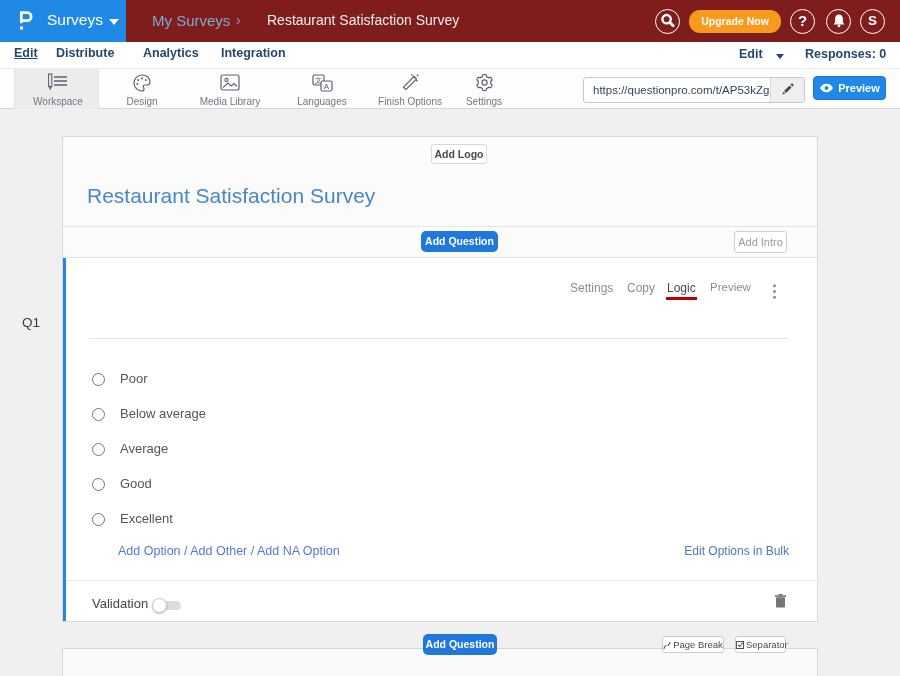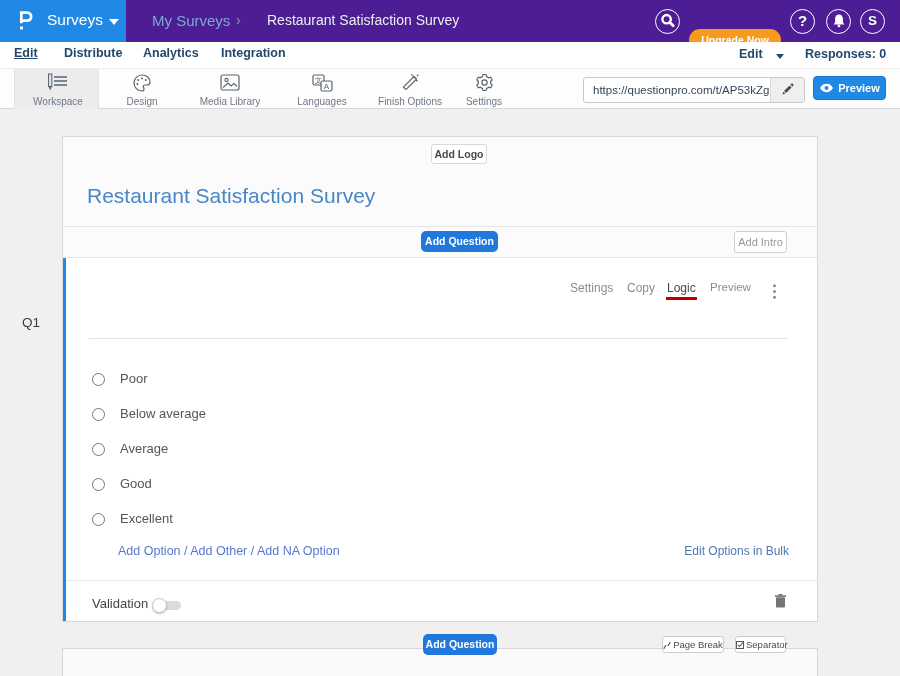--- a/index.html
+++ b/index.html
@@ -2,29 +2,29 @@
 <html><head>
 <meta charset="utf-8">
 <style>
 * { margin:0; padding:0; box-sizing:border-box; }
 html,body { width:900px; height:676px; overflow:hidden; font-family:"Liberation Sans", sans-serif; }
 body { position:relative; background:#F0F0F0; }
 .abs { position:absolute; }
 div { white-space:nowrap; }
 
 
-.topbar { position:absolute; left:0; top:0; width:900px; height:42px; background:#4c1d95; }
+.topbar { position:absolute; left:0; top:0; width:900px; height:42px; background:#7f1d1d; }
 .logoblock { position:absolute; left:0; top:0; width:126px; height:42px; background:#2089E6; }
 .surveys-txt { position:absolute; left:47px; top:11px; color:#fff; font-size:15.5px; font-weight:400; }
 .caret-dn { position:absolute; width:0; height:0; border-left:5.5px solid transparent; border-right:5.5px solid transparent; border-top:6.5px solid #fff; }
 .crumb { position:absolute; left:152px; top:12px; color:#7FA9CE; font-size:15px; }
 .crumb-sep { position:absolute; left:236px; top:12px; color:#9a9a9a; font-size:14px; }
 .bar-title { position:absolute; left:267px; top:12px; color:#EDEDED; font-size:14px; }
 .circ { position:absolute; top:8.5px; width:25px; height:25px; border:1.5px solid #fff; border-radius:50%; color:#fff; text-align:center; }
-.upgrade { position:absolute; left:689px; top:10px; width:92px; height:22px; background:#F79A1D; border-radius:11px; color:#fff; font-size:10.5px; font-weight:700; text-align:center; line-height:22px;margin-top:19px; }
+.upgrade { position:absolute; left:689px; top:10px; width:92px; height:22px; background:#F79A1D; border-radius:11px; color:#fff; font-size:10.5px; font-weight:700; text-align:center; line-height:22px; }
 
 
 .navbar { position:absolute; left:0; top:42px; width:900px; height:26px; background:#fff; }
 .nav-item { position:absolute; top:4px; font-size:12.5px; font-weight:700; color:#24476B; }
 .nav-right { position:absolute; top:5px; font-size:12.5px; font-weight:700; color:#24476B; }
 
 
 .toolbar { position:absolute; left:0; top:68px; width:900px; height:41px; background:#FDFDFD; border-top:1px solid #EDEDED; border-bottom:1px solid #D8D8D8; }
 .tool-item { position:absolute; top:0; width:80px; height:40px; text-align:center; }
 .tool-label { position:absolute; top:27px; width:100%; text-align:center; font-size:10px; color:#6F7886; }
@@ -85,21 +85,21 @@
     <svg width="18" height="18" viewBox="0 0 18 18" style="margin:2px auto;">
       <path d="M9 2.4 C6.4 2.4 5.1 4.3 5.1 6.8 L5.1 10.2 L3.6 12.4 L14.4 12.4 L12.9 10.2 L12.9 6.8 C12.9 4.3 11.6 2.4 9 2.4 Z" fill="#fff"></path>
       <circle cx="9" cy="13.9" r="1.4" fill="#fff"></circle>
     </svg>
   </div>
   <div class="circ" style="left:860px; font-size:13.5px; font-weight:700; line-height:21.5px;">S</div>
 </div>
 
 <div class="navbar">
   <div class="nav-item" style="left:14px; text-decoration:underline;">Edit</div>
-  <div class="nav-item" style="left:64px;">Distribute</div>
+  <div class="nav-item" style="left:56px;">Distribute</div>
   <div class="nav-item" style="left:143px;">Analytics</div>
   <div class="nav-item" style="left:221px;">Integration</div>
   <div class="nav-right" style="left:739px;">Edit</div>
   <div class="caret-dn" style="left:776px; top:12px; border-top-color:#24476B; border-left-width:4px; border-right-width:4px; border-top-width:5px;"></div>
   <div class="nav-right" style="left:805px;">Responses: 0</div>
 </div>
 
 <div class="toolbar">
   <div class="tool-sel"></div>
   <div class="tool-item" style="left:18px;">

